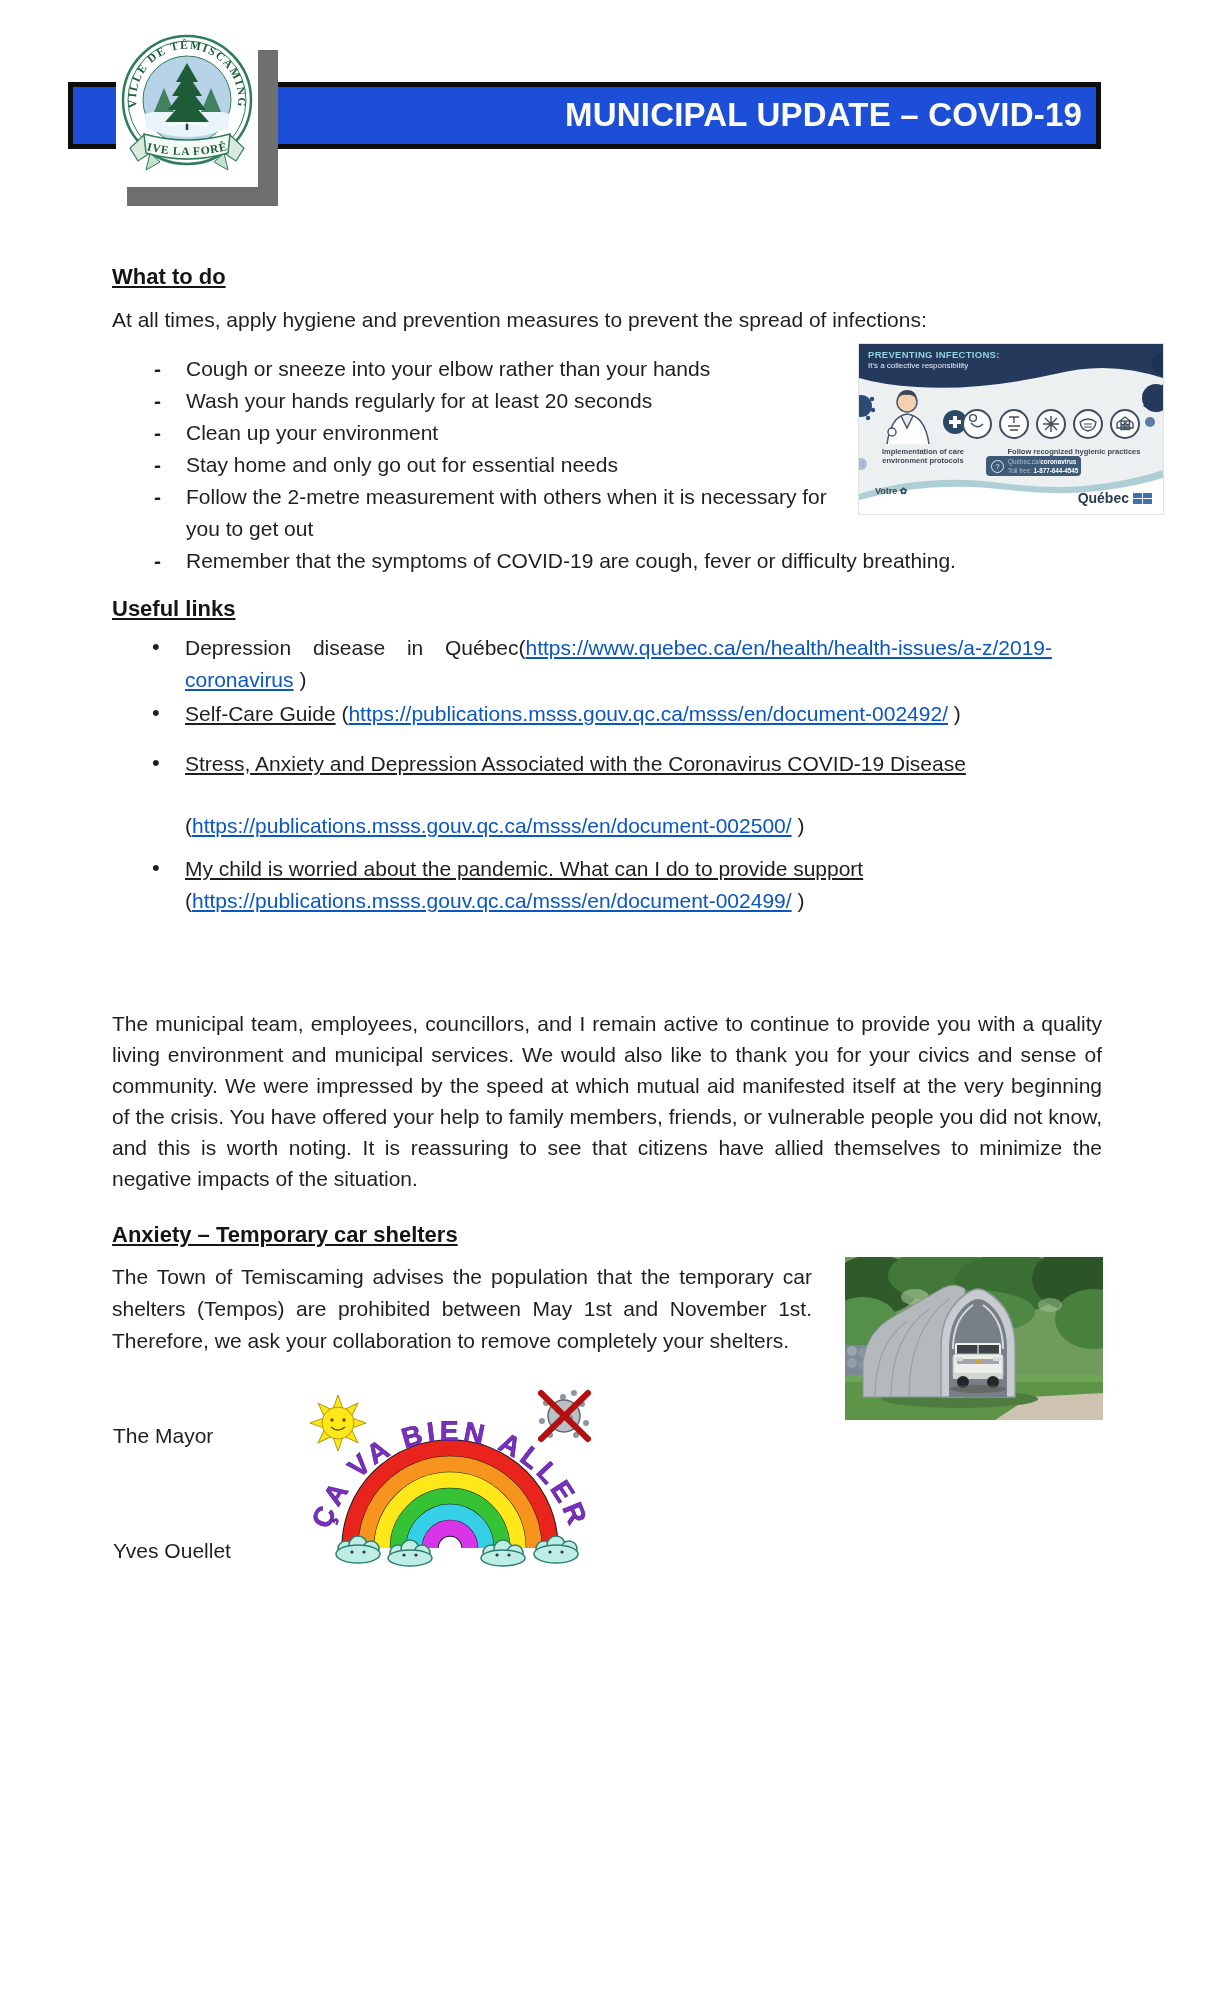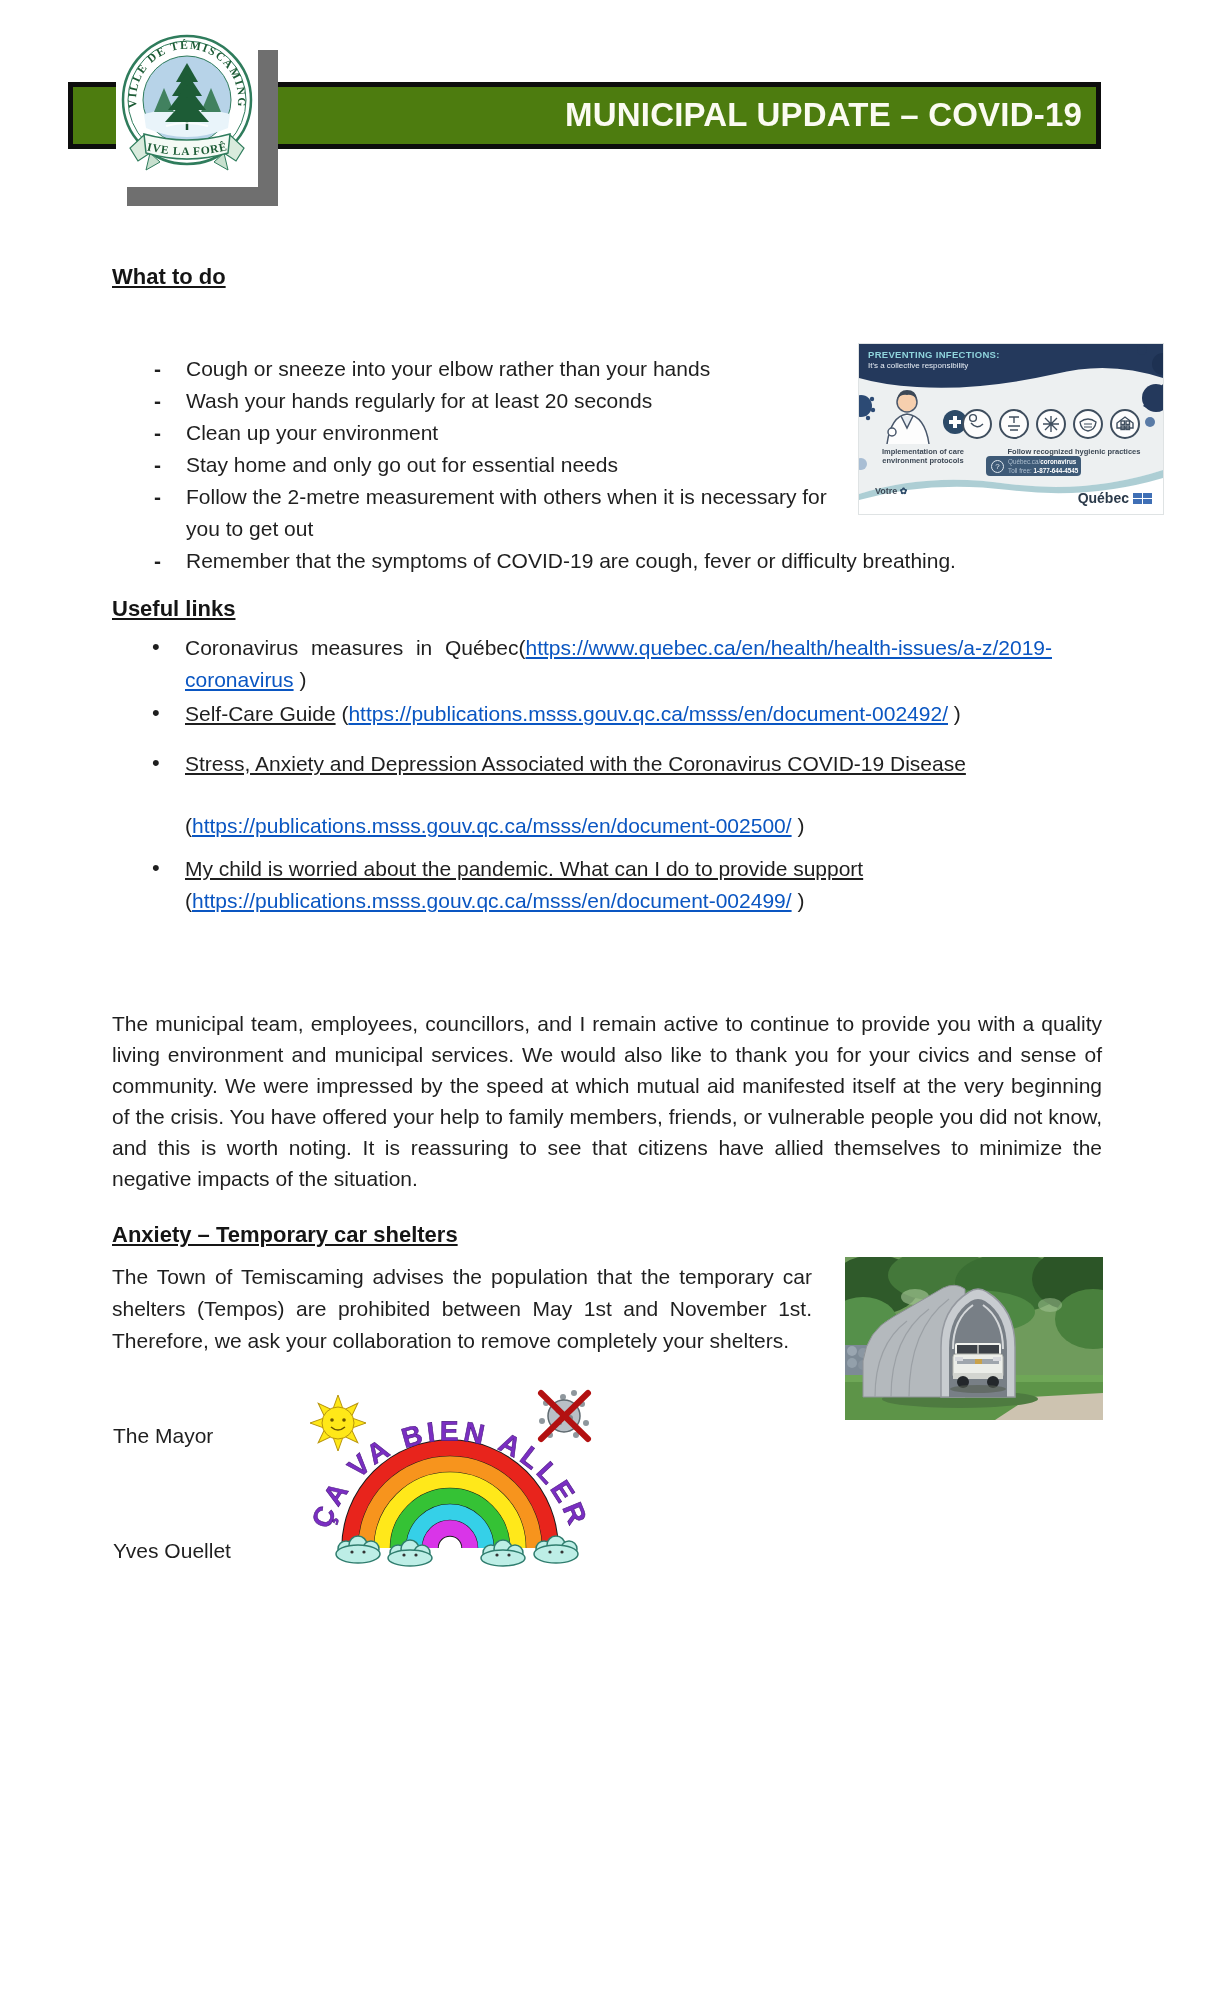--- a/index.html
+++ b/index.html
@@ -6,21 +6,21 @@
   .page {
     position:relative; width:1214px; height:2000px; margin:0 auto;
     background:#ffffff; overflow:hidden;
     font-family:"Liberation Sans", sans-serif; color:#1f1f1f;
   }
   .abs { position:absolute; }
 
   
   .banner {
     position:absolute; left:68px; top:82px; width:1033px; height:67px;
-    box-sizing:border-box; background:#4d7c0f; border:5px solid #0d0d0d;
+    box-sizing:border-box; background:#1d4ed8; border:5px solid #0d0d0d;
   }
   .banner-title {
     line-height:56px; text-align:right; padding-right:14px;
     font-size:33px; font-weight:bold; color:#fbfbf2; letter-spacing:0.2px;
     white-space:nowrap;
   }
   .shadow-v { position:absolute; left:258px; top:50px; width:20px; height:156px; background:#6f6f6f; }
   .shadow-h { position:absolute; left:127px; top:186px; width:151px; height:20px; background:#6f6f6f; }
   .logo-box { position:absolute; left:116px; top:30px; width:142px; height:157px; background:#ffffff; }
 
@@ -118,20 +118,21 @@
       <path d="M108,123 L112,140 L98,132 Z" fill="#c8e0cf" stroke="#2f7c5c" stroke-width="1"></path>
       <path d="M28,104 Q71,116 114,104 L112,123 Q71,135 30,123 Z" fill="#f4faf5" stroke="#2f7c5c" stroke-width="1.5"></path>
       <text font-size="11.5" font-weight="bold" fill="#1d5c36" letter-spacing="0.8" font-family="Liberation Serif, serif">
         <textPath href="#ribbonArc" startOffset="50%" text-anchor="middle">VIVE LA FORÊT</textPath>
       </text>
     </svg>
   </div>
 
   <div class="abs h" style="left:112px; top:264px;">What to do</div>
 
+  <div class="abs body-text" style="left:112px; top:304px; width:990px;">At all times, apply hygiene and prevention measures to prevent the spread of infections:</div>
 
   <ul class="dash">
     <li>Cough or sneeze into your elbow rather than your hands</li>
     <li>Wash your hands regularly for at least 20 seconds</li>
     <li>Clean up your environment</li>
     <li>Stay home and only go out for essential needs</li>
     <li>Follow the 2-metre measurement with others when it is necessary for you to get out</li>
     <li class="full">Remember that the symptoms of COVID-19 are cough, fever or difficulty breathing.</li>
   </ul>
 
@@ -207,21 +208,21 @@
         <div style="left:10px; top:0;"></div>
       <div style="left:0; top:6px;"></div>
         <div style="left:10px; top:6px;"></div>
     </div>
   </div>
 
   <div class="abs h" style="left:112px; top:596px;">Useful links</div>
 
   <ul class="links body-text">
     <li class="just">
-      <span>Coronavirus measures in Québec(</span><a class="doc-link" href="#">https://www.quebec.ca/en/health/health-issues/a-z/2019-coronavirus</a><span> )</span>
+      <span>Depression disease in Québec(</span><a class="doc-link" href="#">https://www.quebec.ca/en/health/health-issues/a-z/2019-coronavirus</a><span> )</span>
     </li>
     <li class="m3">
       <span class="ul-black">Self-Care Guide</span><span> (</span><a class="doc-link" href="#">https://publications.msss.gouv.qc.ca/msss/en/document-002492/</a><span> )</span>
     </li>
     <li class="m4">
       <div><span class="ul-black">Stress, Anxiety and Depression Associated with the Coronavirus COVID-19 Disease</span></div>
       <div class="gap15"><span>(</span><a class="doc-link" href="#">https://publications.msss.gouv.qc.ca/msss/en/document-002500/</a><span> )</span></div>
     </li>
     <li class="m5">
       <div><span class="ul-black">My child is worried about the pandemic. What can I do to provide support</span></div>

